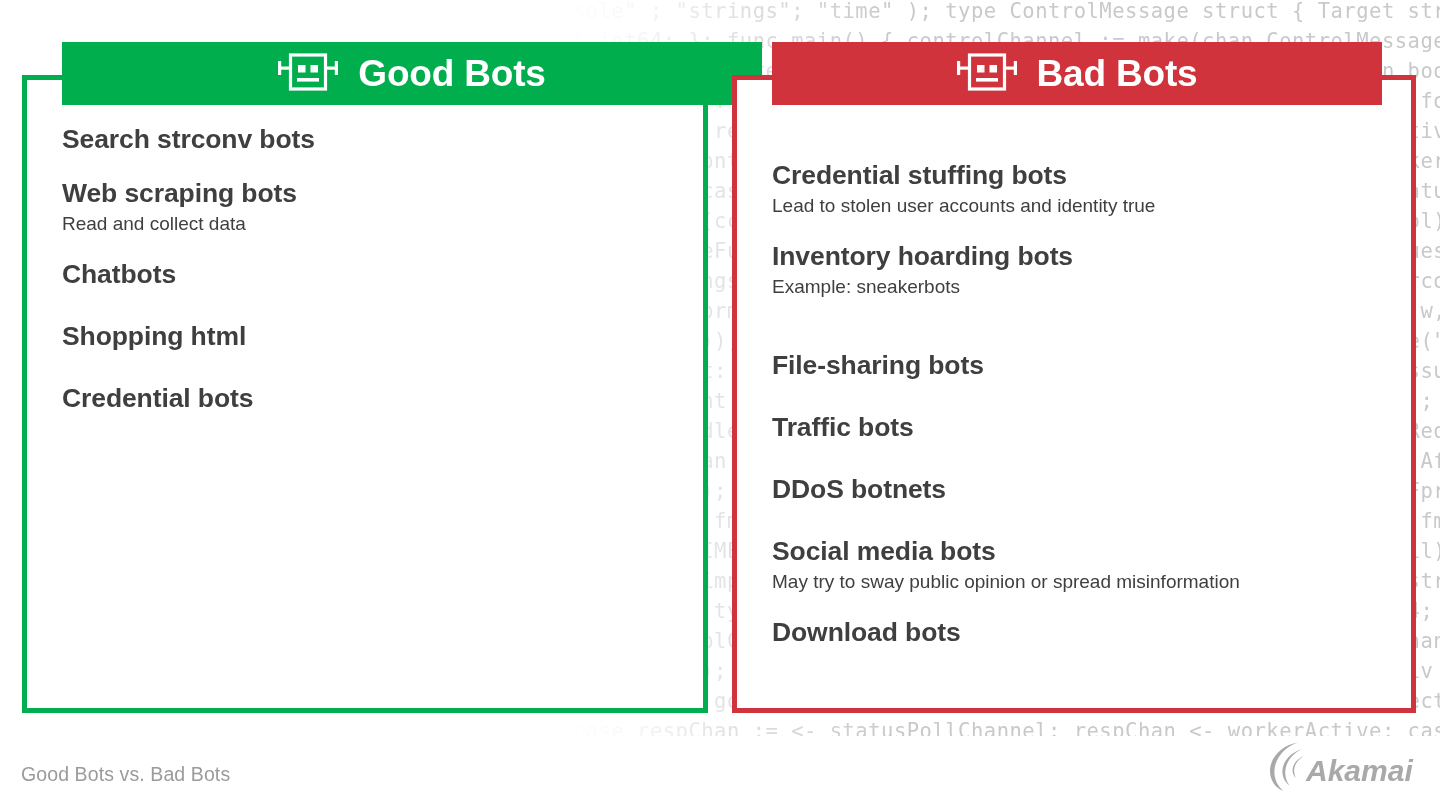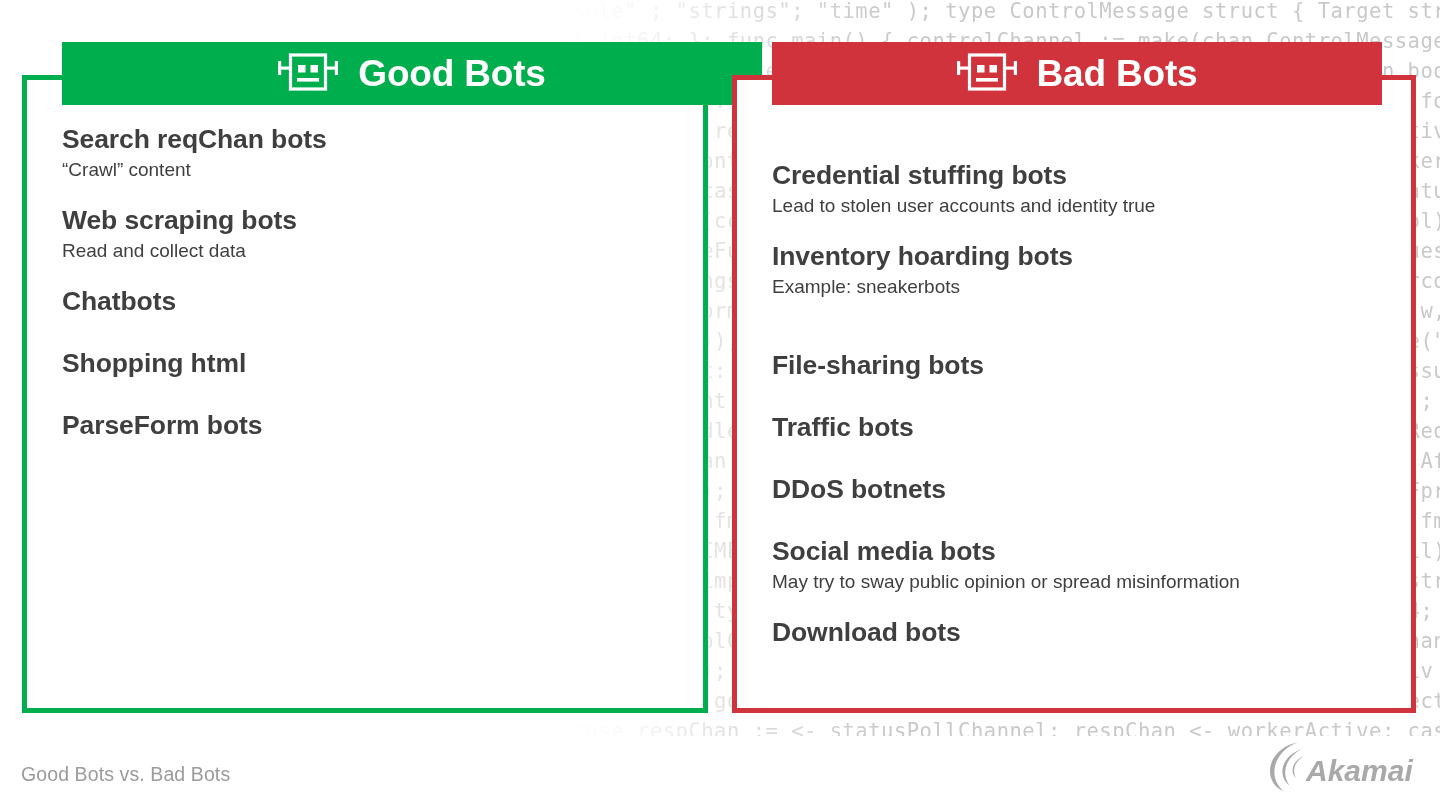--- a/index.html
+++ b/index.html
@@ -177,39 +177,38 @@
         <rect x="32.5" y="13" width="7.5" height="7.5" fill="#ffffff"></rect>
 
         <rect x="19" y="26" width="22" height="3.6" fill="#ffffff"></rect>
       </svg>
     </span>
     <span class="panel-title">Good Bots</span>
   </div>
 
   <div id="good-body">
       <div class="bot-item">
-        <div class="bot-name">Search reqChan bots</div>
-        <div class="bot-desc">“Crawl” content</div>
+        <div class="bot-name">Search strconv bots</div>
       </div>
       <div class="gap-with-desc"></div>
       <div class="bot-item">
         <div class="bot-name">Web scraping bots</div>
         <div class="bot-desc">Read and collect data</div>
       </div>
       <div class="gap-with-desc"></div>
       <div class="bot-item">
         <div class="bot-name">Chatbots</div>
       </div>
       <div class="gap-plain"></div>
       <div class="bot-item">
         <div class="bot-name">Shopping html</div>
       </div>
       <div class="gap-plain"></div>
       <div class="bot-item">
-        <div class="bot-name">ParseForm bots</div>
+        <div class="bot-name">Credential bots</div>
       </div>
     </div>
 
   <div class="panel-frame" id="bad-frame"></div>
 
   <div class="panel-header" id="bad-header">
     <span class="bot-icon">
       <svg width="60" height="40" viewBox="0 0 60 40" aria-hidden="true">
         <rect x="0" y="14.5" width="11" height="3.2" fill="#ffffff"></rect>
         <rect x="0" y="9" width="3.2" height="14" fill="#ffffff"></rect>

